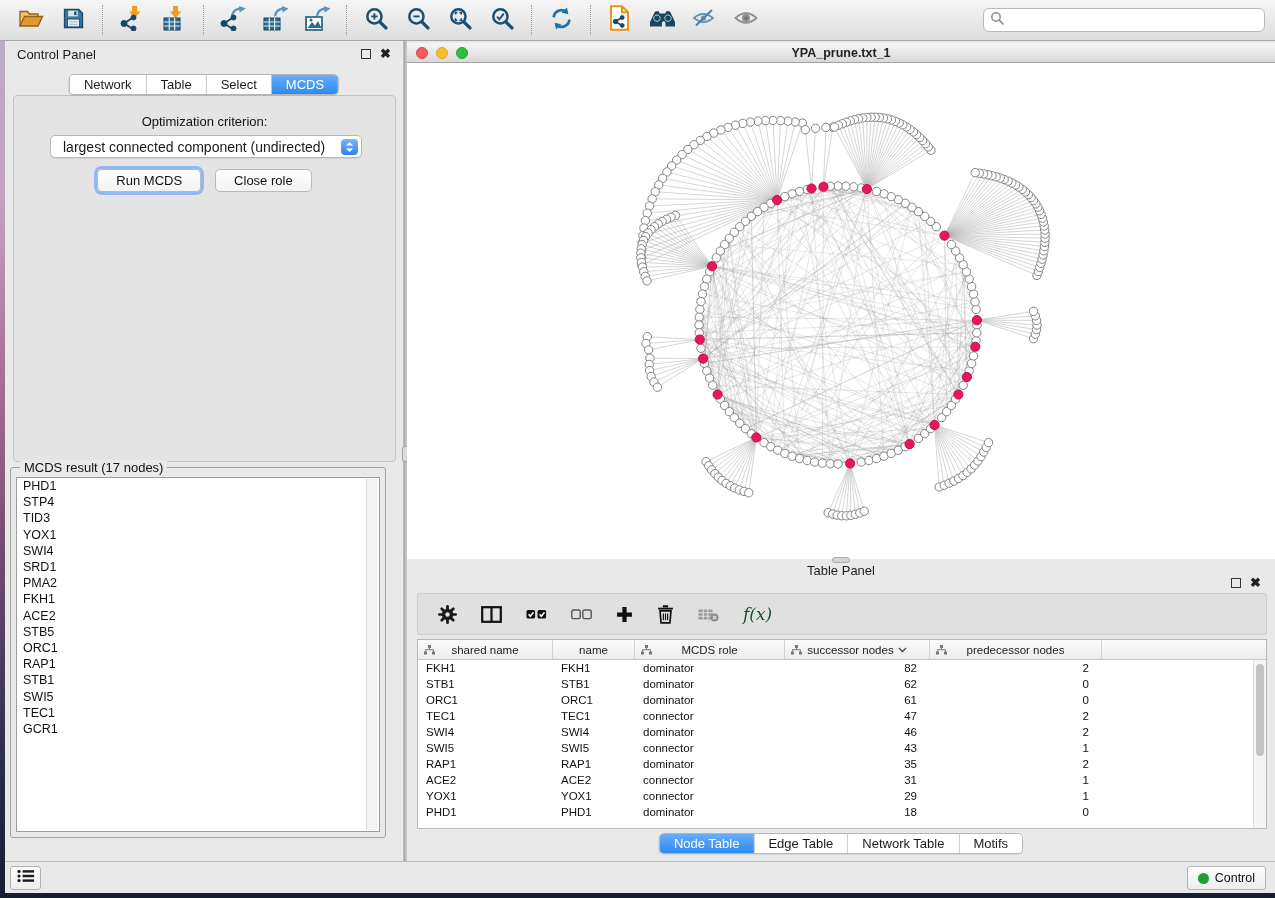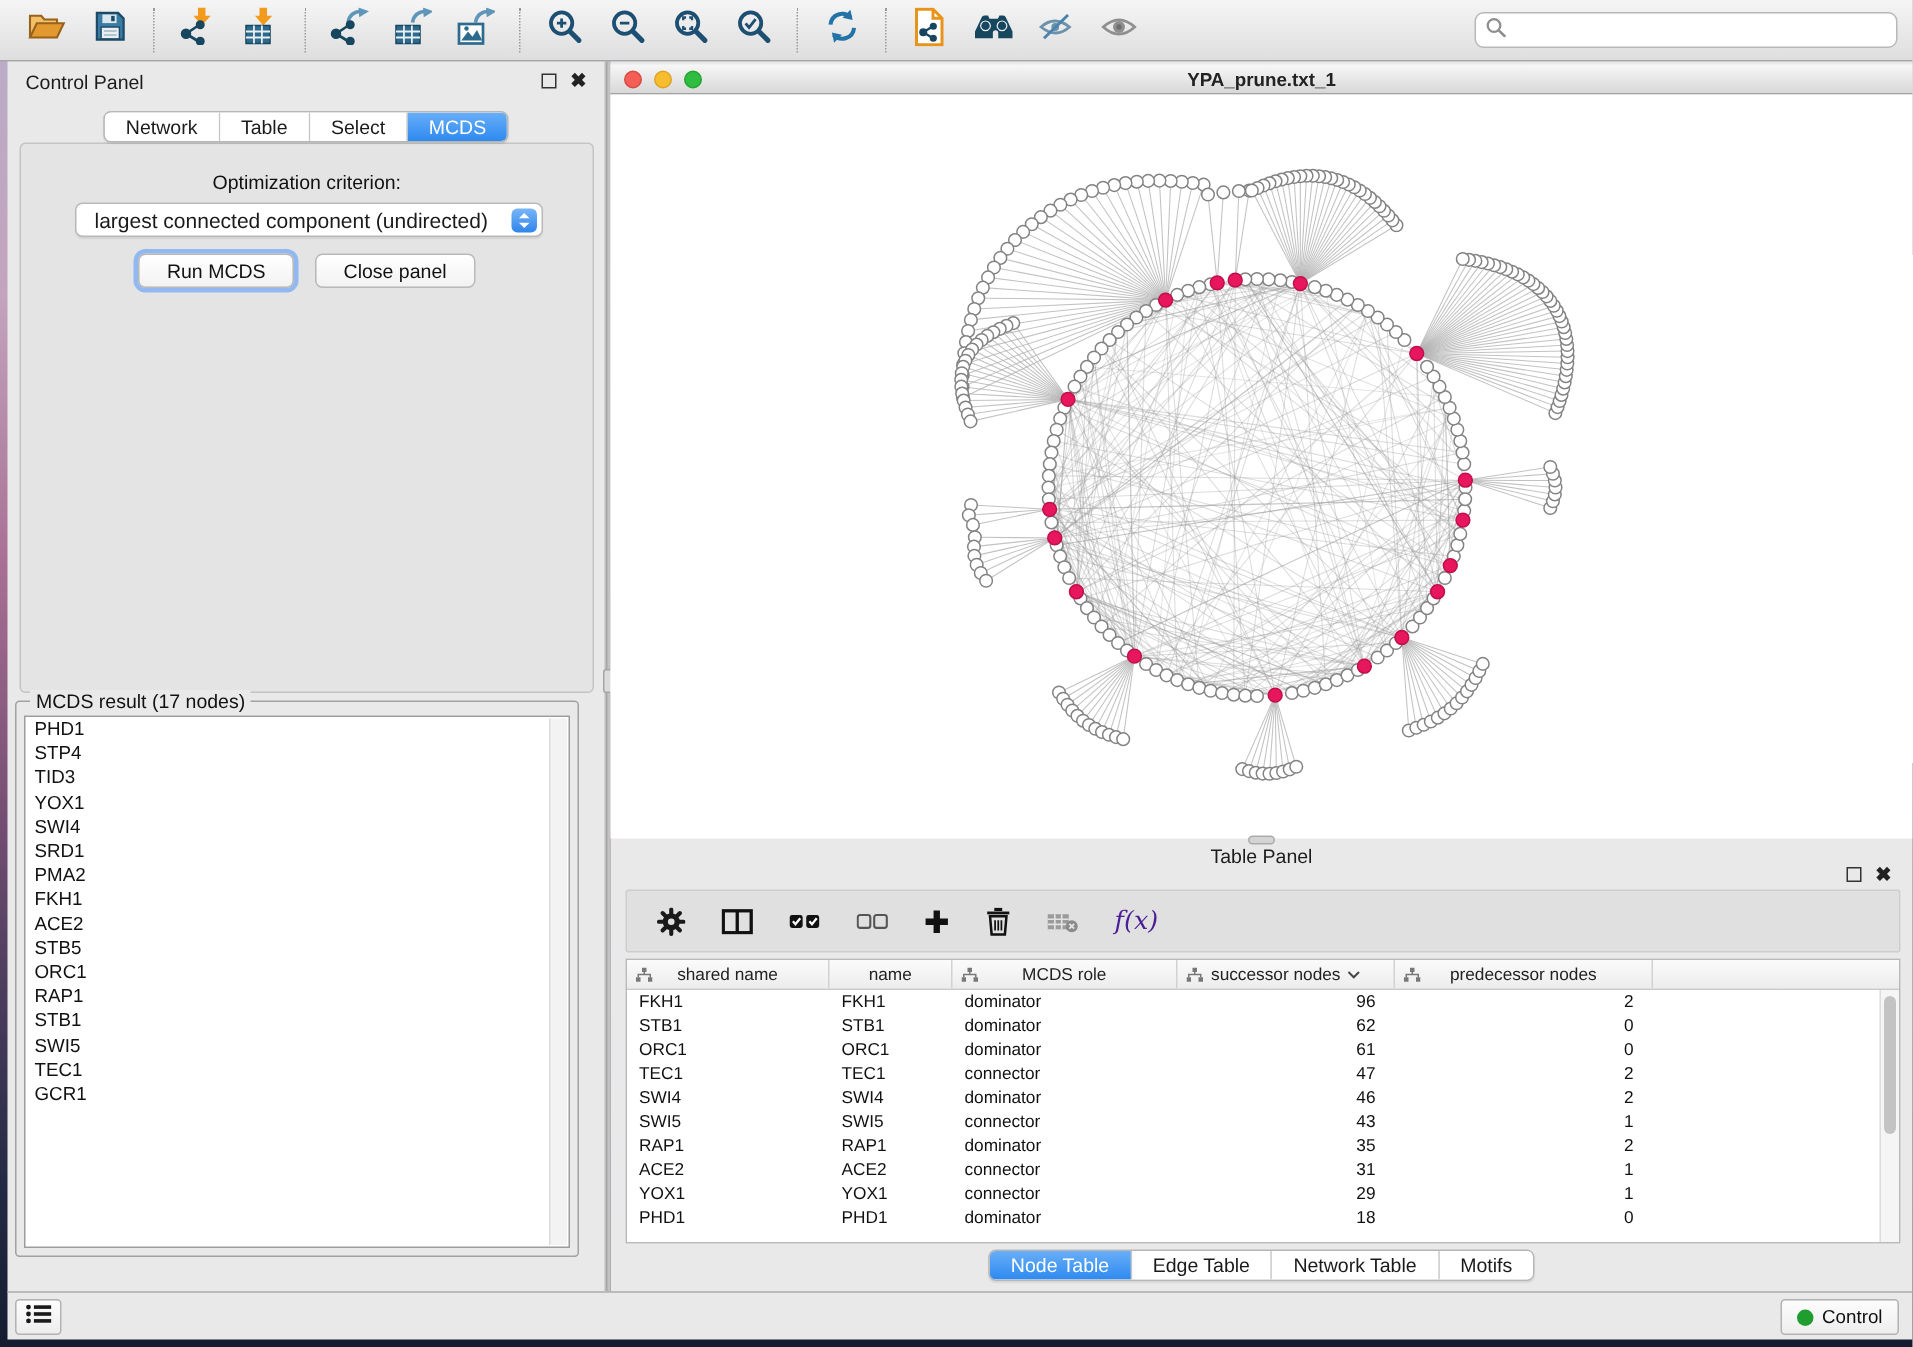--- a/index.html
+++ b/index.html
@@ -67,21 +67,21 @@
   .lights { position:absolute; left:9px; display:flex; gap:8px; }
   .light { width:12px; height:12px; border-radius:50%; }
   .net-title { margin:0 auto; font-size:12.5px; font-weight:700; color:#222; }
   .net-canvas { position:relative; width:868px; height:496px; background:#fff; }
 
   
   .tpanel { position:absolute; left:0; top:522px; width:868px; height:298px; }
   .tp-toolbar { position:absolute; left:10px; right:8px; top:30px; height:42px; background:#e0e0e0;
     border:1px solid #cecece; border-radius:2px; display:flex; align-items:center; gap:24px; padding-left:20px; }
   .tico { display:flex; align-items:center; justify-content:center; }
-  .fx { font-family:"DejaVu Serif", serif; font-style:italic; font-size:17px; color:#4c1d95; }
+  .fx { font-family:"DejaVu Serif", serif; font-style:italic; font-size:17px; color:#14532d; }
 
   .tp-table { position:absolute; left:10px; right:8px; top:76px; height:190px; background:#fff; border:1px solid #b9b9b9; overflow:hidden; }
   .thead { display:flex; height:20px; background:linear-gradient(#fbfbfb,#ececec); border-bottom:1px solid #c9c9c9; }
   .th { position:relative; display:flex; align-items:center; justify-content:center; font-size:11.5px; color:#222;
     border-right:1px solid #d2d2d2; gap:4px; }
   .th .colicon { position:absolute; left:6px; top:5px; }
   .tr { display:flex; height:16px; align-items:center; }
   .td { font-size:11.5px; color:#111; white-space:nowrap; overflow:hidden; }
   .td.l { padding-left:8px; text-align:left; }
   .td.r { padding-right:13px; text-align:right; }
@@ -267,21 +267,21 @@
     <div class="selectbox">
       <span>largest connected component (undirected)</span>
       <span class="spin">
           <svg width="9" height="12" viewBox="0 0 9 12">
             <path d="M1 4.5 L4.5 1 8 4.5 z M1 7.5 L4.5 11 8 7.5 z" fill="#fff"></path>
           </svg>
         </span>
     </div>
     <div class="btnrow">
       <button class="mbtn focus">Run MCDS</button>
-      <button class="mbtn">Close panel</button>
+      <button class="mbtn">Close role</button>
     </div>
   </div>
   <div class="groupbox">
     <span class="legend">MCDS result (17 nodes)</span>
     <div class="mcds-list" id="mcds-list">
       <div class="list-track"></div>
     <div class="mcds-item">PHD1</div>
         <div class="mcds-item">STP4</div>
         <div class="mcds-item">TID3</div>
         <div class="mcds-item">YOX1</div>
@@ -1200,21 +1200,21 @@
             </svg>
             <span>predecessor nodes</span>
           </div>
           <div class="th" style="flex: 1 1 0%; border-right: none;"></div>
         </div>
       <div id="tp-body">
           <div class="tr">
             <div class="td l" style="width: 135px;">FKH1</div>
             <div class="td l" style="width: 82px;">FKH1</div>
             <div class="td l" style="width: 150px;">dominator</div>
-            <div class="td r" style="width: 145px;">96</div>
+            <div class="td r" style="width: 145px;">82</div>
             <div class="td r" style="width: 172px;">2</div>
           </div>
           <div class="tr">
             <div class="td l" style="width: 135px;">STB1</div>
             <div class="td l" style="width: 82px;">STB1</div>
             <div class="td l" style="width: 150px;">dominator</div>
             <div class="td r" style="width: 145px;">62</div>
             <div class="td r" style="width: 172px;">0</div>
           </div>
           <div class="tr">

